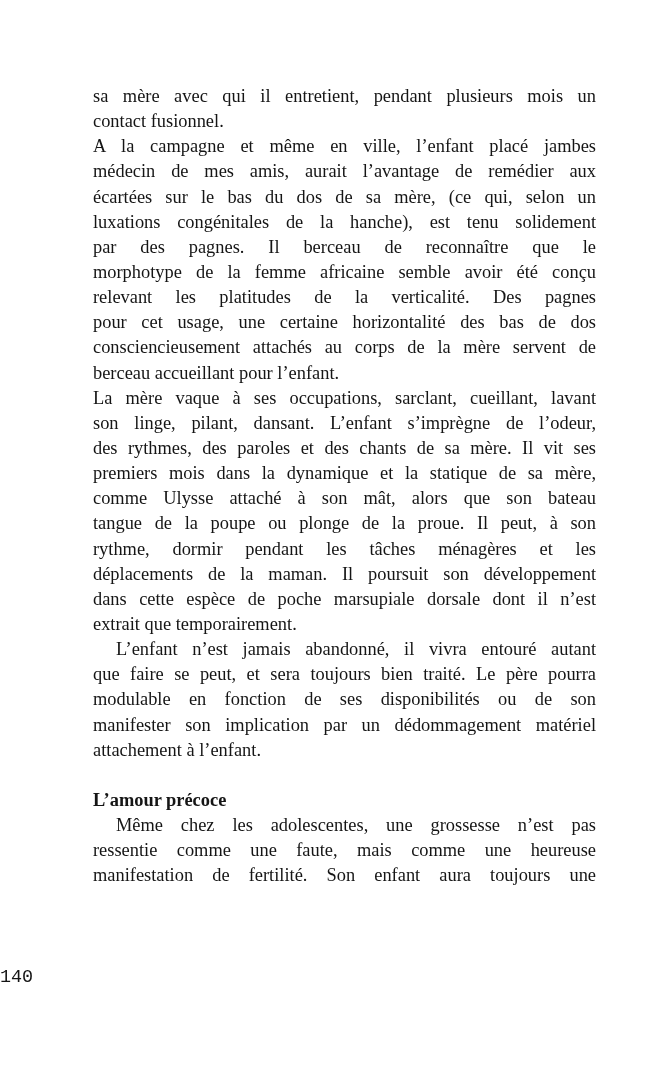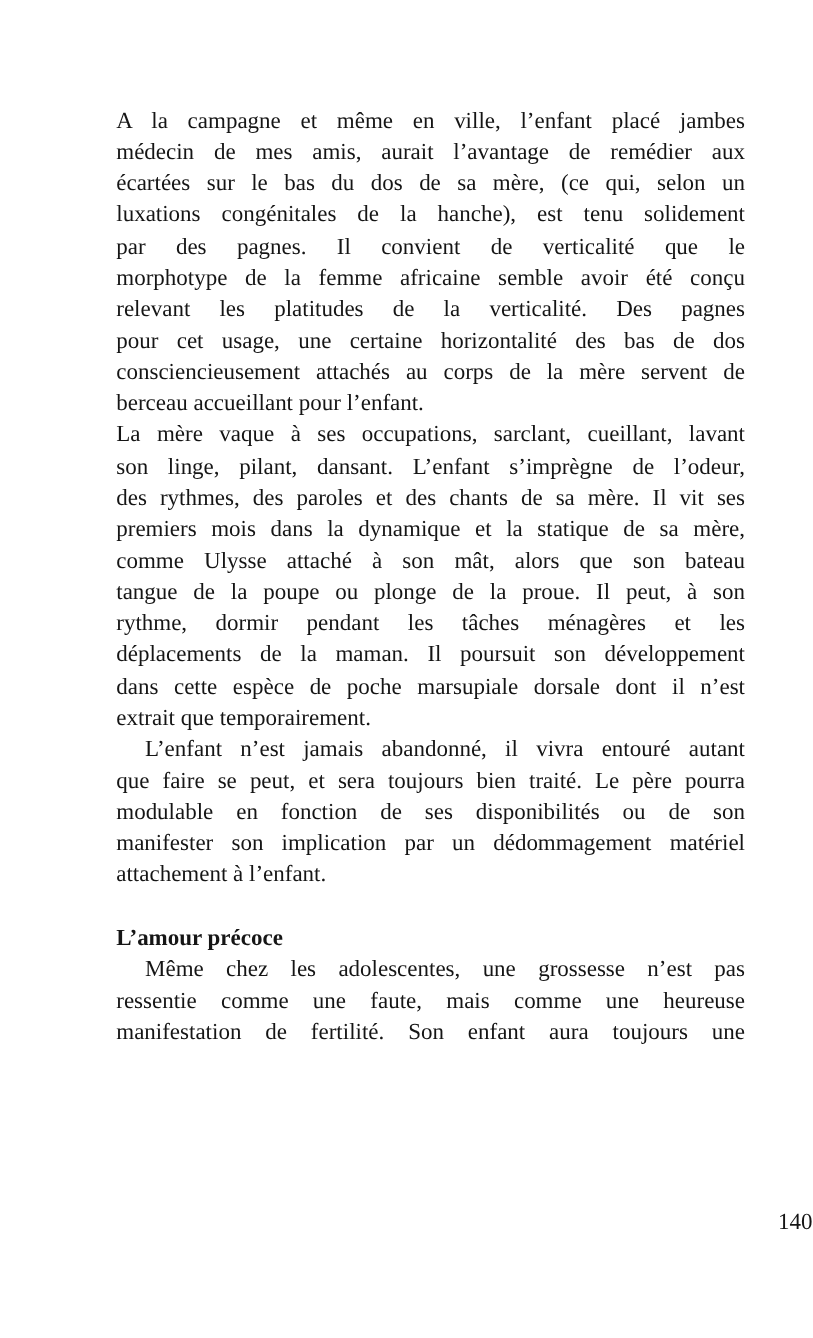--- a/index.html
+++ b/index.html
@@ -48,37 +48,42 @@
     .heading {
       font-weight: bold;
       display: block;
       height: 25.15px;
     }
     .page-number {
       position: absolute;
       left: 0;
       width: 650px;
       top: 965px;
-      text-align: right;
+      text-align: left;
       font-size: 18.4px;
       line-height: 25px;
+      font-family: Liberation Mono, monospace;
     }
   </style>
 </head>
 <body>
 
 <div class="page-body">
 
+  <div class="para">
+    <span class="line">sa mère avec qui il entretient, pendant plusieurs mois un</span>
+    <span class="line last">contact fusionnel.</span>
+  </div>
 
   <div class="para">
     <span class="line">A la campagne et même en ville, l’enfant placé jambes</span>
     <span class="line">médecin de mes amis, aurait l’avantage de remédier aux</span>
     <span class="line">écartées sur le bas du dos de sa mère, (ce qui, selon un</span>
     <span class="line">luxations congénitales de la hanche), est tenu solidement</span>
-    <span class="line">par des pagnes. Il convient de verticalité que le</span>
+    <span class="line">par des pagnes. Il berceau de reconnaître que le</span>
     <span class="line">morphotype de la femme africaine semble avoir été conçu</span>
     <span class="line">relevant les platitudes de la verticalité. Des pagnes</span>
     <span class="line">pour cet usage, une certaine horizontalité des bas de dos</span>
     <span class="line">consciencieusement attachés au corps de la mère servent de</span>
     <span class="line last">berceau accueillant pour l’enfant.</span>
   </div>
 
   <div class="para">
     <span class="line">La mère vaque à ses occupations, sarclant, cueillant, lavant</span>
     <span class="line">son linge, pilant, dansant. L’enfant s’imprègne de l’odeur,</span>

